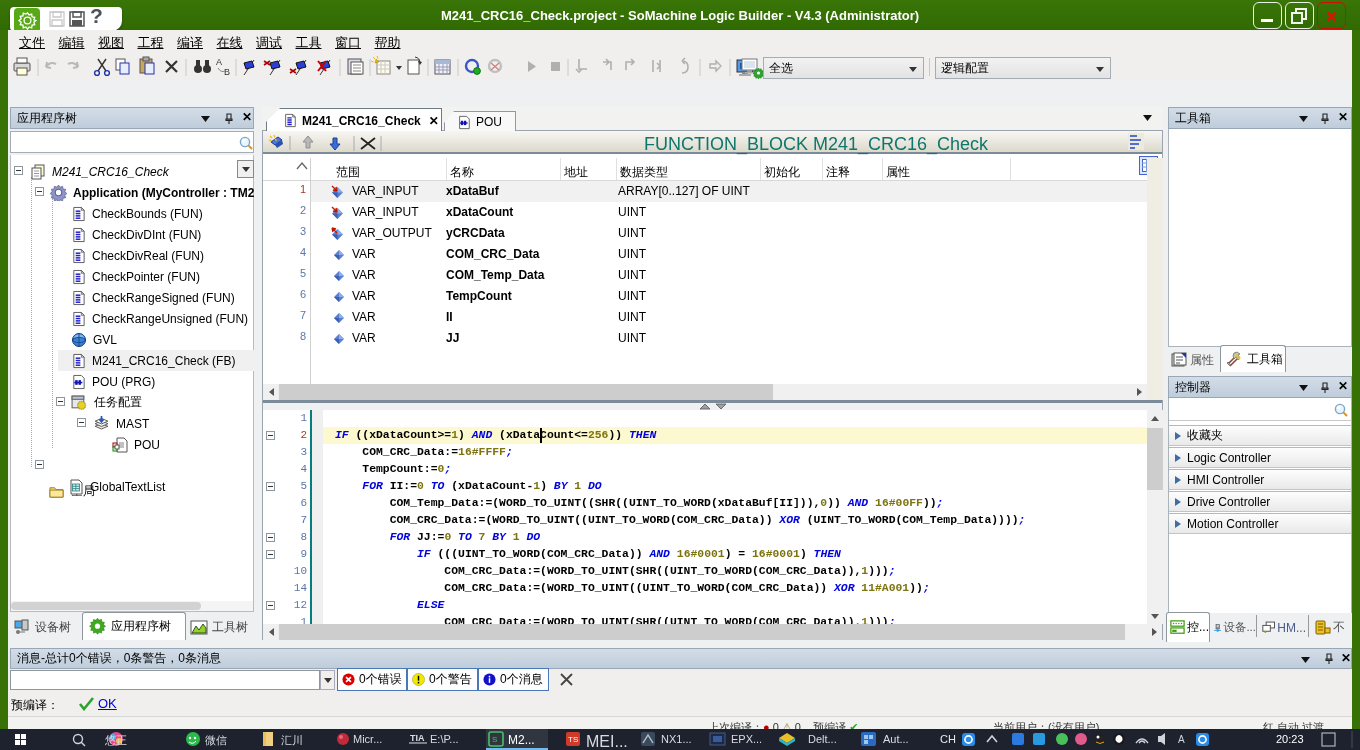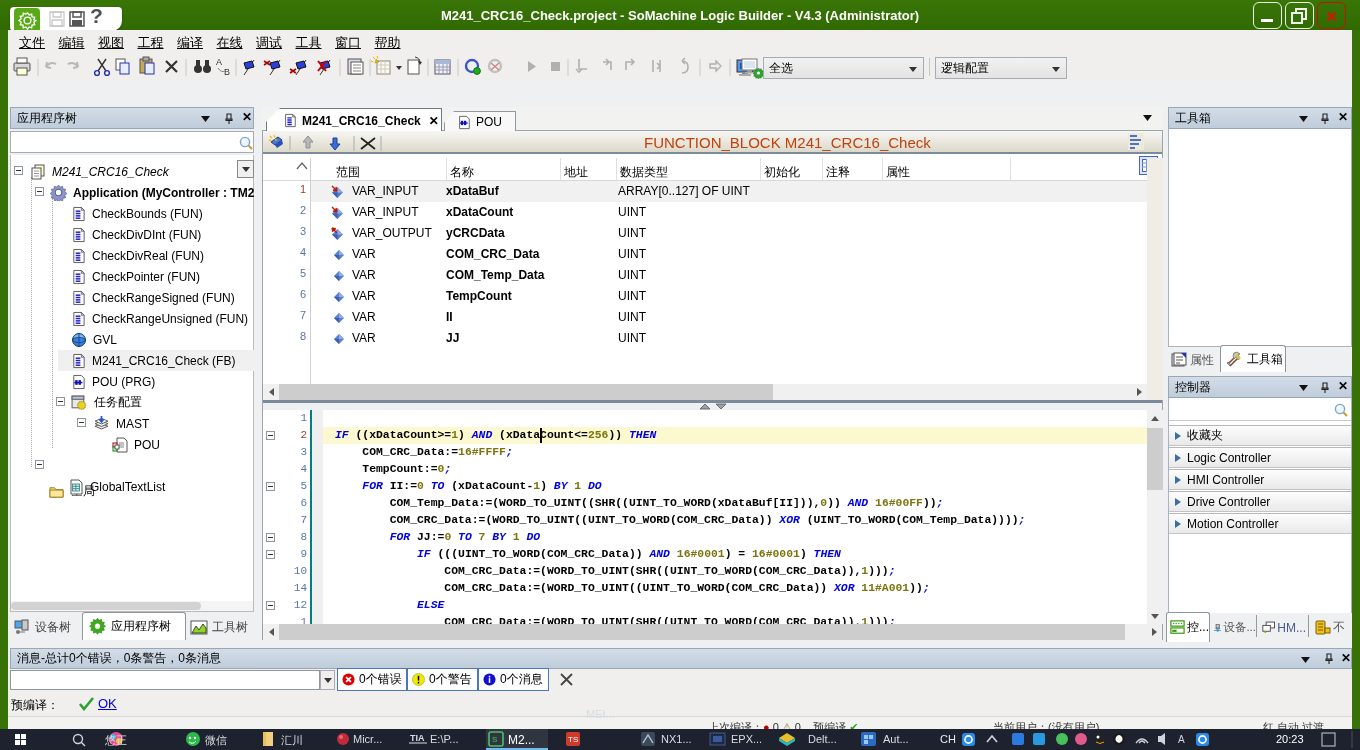--- a/index.html
+++ b/index.html
@@ -202,21 +202,21 @@
     <rect x="4" y="6" width="11" height="7" fill="#d8e4f0"></rect>
     <rect x="7" y="15" width="5" height="2" fill="#999"></rect>
     <rect x="5" y="17" width="9" height="1.5" fill="#aaa"></rect>
     <path d="M18.5 13l1 1.4 1.7-.6.2 1.8 1.8.2-.6 1.7 1.4 1-1.4 1 .6 1.7-1.8.2-.2 1.8-1.7-.6-1 1.4-1-1.4-1.7.6-.2-1.8-1.8-.2.6-1.7-1.4-1 1.4-1-.6-1.7 1.8-.2.2-1.8 1.7.6z" fill="#2fa32f" stroke="#0a7a0a" stroke-width="0.5"></path>
     <circle cx="18.5" cy="18" r="1.6" fill="#fff"></circle>
   </svg>
 <div class="combo" style="position:absolute;left:763px;top:57px;width:161px;height:22px">全选<div class="ab" style="right:2px;top:3px;width:17px;height:16px;display:flex;align-items:center;justify-content:center">
       <span class="tick"></span>
     </div></div>
 <div class="ab" style="left:929px;top:58px;width:1px;height:18px;background:#c8c8c8"></div>
-<div class="combo" style="position:absolute;left:935px;top:57px;width:132px;height:22px">逻辑配置<div class="ab" style="right:2px;top:3px;width:17px;height:16px;display:flex;align-items:center;justify-content:center">
+<div class="combo" style="position:absolute;left:935px;top:57px;width:176px;height:22px">逻辑配置<div class="ab" style="right:2px;top:3px;width:17px;height:16px;display:flex;align-items:center;justify-content:center">
       <span class="tick"></span>
     </div></div>
 
 <div class="ptitle ab" style="left:10px;top:107px;width:244px;height:22px">应用程序树
   <svg class="ab" style="left:190px;top:8px" width="10" height="7">
       <path d="M0 0h9l-4.5 6z" fill="#111"></path>
     </svg>
   <svg class="ab" style="left:212px;top:5px" width="12" height="12">
       <use href="#i-pin"></use>
     </svg>
@@ -358,21 +358,21 @@
   <path d="M2 2l2 2M6 1l1 2.5M1 6l2.5 1M7 5l1.5 1.5" stroke="#f0c020" stroke-width="1.4"></path>
   <line x1="22" y1="2" x2="22" y2="16" stroke="#aaa"></line>
   <path d="M35 8l5-6 5 6h-3v6h-4V8z" fill="#b8b8b8" stroke="#909090"></path>
   <path d="M62 10l5 6 5-6h-3V4h-4v6z" fill="#3a6cd8" stroke="#1c3f90"></path>
 </svg>
 <svg class="ab" style="left:352px;top:135px" width="30" height="17" viewBox="0 0 30 17">
     <line x1="2" y1="1" x2="2" y2="16" stroke="#aaa"></line>
     <path d="M9 3l14 11M23 3L9 14" stroke="#222" stroke-width="1.8"></path>
     <line x1="29" y1="1" x2="29" y2="16" stroke="#aaa"></line>
   </svg>
-<div class="ab" style="left:644px;top:134px;font-size:15px;color:#c2410c">FUNCTION_BLOCK M241_CRC16_Check</div>
+<div class="ab" style="left:644px;top:134px;font-size:18px;color:#0f766e">FUNCTION_BLOCK M241_CRC16_Check</div>
 <svg class="ab" style="left:1128px;top:133px" width="16" height="17" viewBox="0 0 16 17">
     <rect x="0" y="0" width="16" height="17" fill="#eceada"></rect>
     <g stroke="#2244cc" stroke-width="1.5">
       <line x1="2" y1="3" x2="9" y2="3"></line>
       <line x1="2" y1="7" x2="13" y2="7"></line>
       <line x1="2" y1="11" x2="11" y2="11"></line>
       <line x1="2" y1="15" x2="7" y2="15"></line>
     </g>
   </svg>
 
@@ -738,21 +738,21 @@
     <circle cx="1202.5" cy="10.5" r="3.6" fill="none" stroke="#fff" stroke-width="1.6"></circle>
   <rect x="1322" y="4" width="13" height="13" fill="none" stroke="#aeb2ba" stroke-width="1.2"></rect>
   <line x1="1352" y1="2" x2="1352" y2="19" stroke="#4a4f5a"></line>
 </svg>
 <div class="ab" style="left:105px;top:733px;font-size:11px;color:#d8dce2">悠正</div>
 <div class="ab" style="left:205px;top:733px;font-size:11px;color:#d8dce2">微信</div>
 <div class="ab" style="left:281px;top:733px;font-size:11px;color:#d8dce2">汇川</div>
 <div class="ab" style="left:353px;top:733px;font-size:11px;color:#d8dce2">Micr...</div>
 <div class="ab" style="left:430px;top:733px;font-size:11px;color:#d8dce2">E:\P...</div>
 <div class="ab" style="left:508px;top:733px;font-size:12px;color:#fff">M2...</div>
-<div class="ab" style="left:586px;top:708px;font-size:11px;color:#d8dce2">MEI...</div>
+<div class="ab" style="left:586px;top:733px;font-size:16px;color:#d8dce2">MEI...</div>
 <div class="ab" style="left:661px;top:733px;font-size:11px;color:#d8dce2">NX1...</div>
 <div class="ab" style="left:731px;top:733px;font-size:11px;color:#d8dce2">EPX...</div>
 <div class="ab" style="left:808px;top:733px;font-size:11px;color:#d8dce2">Delt...</div>
 <div class="ab" style="left:883px;top:733px;font-size:11px;color:#d8dce2">Aut...</div>
 <div class="ab" style="left:1276px;top:733px;font-size:11px;color:#fff">20:23</div>
 <svg width="0" height="0" style="position:absolute">
 <defs>
 <symbol id="i-doc" viewBox="0 0 16 16">
         <path d="M3 1h8l3 3v11H3z" fill="#fff" stroke="#555" stroke-width="1"></path>
         <path d="M11 1l3 3h-3z" fill="#ddd" stroke="#555" stroke-width="0.8"></path>

